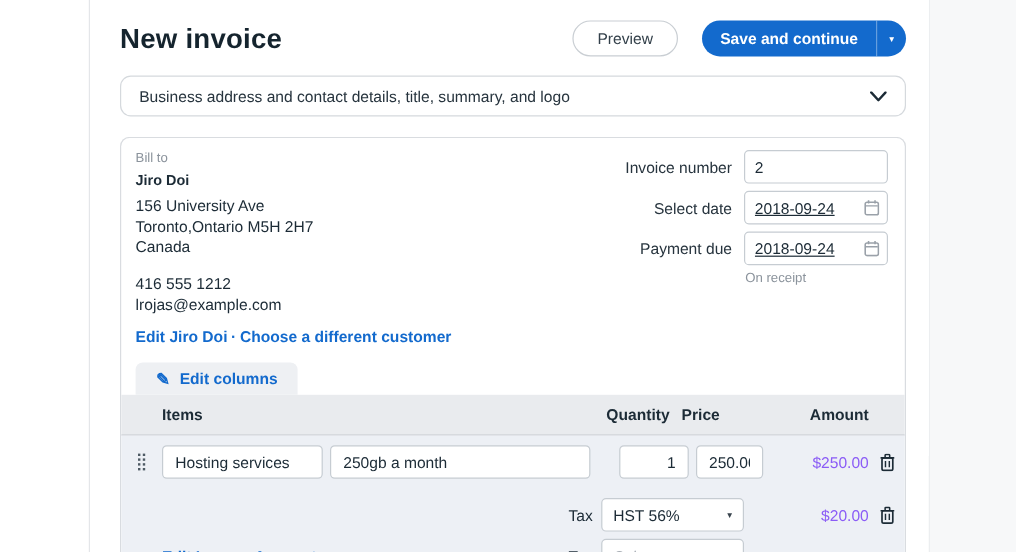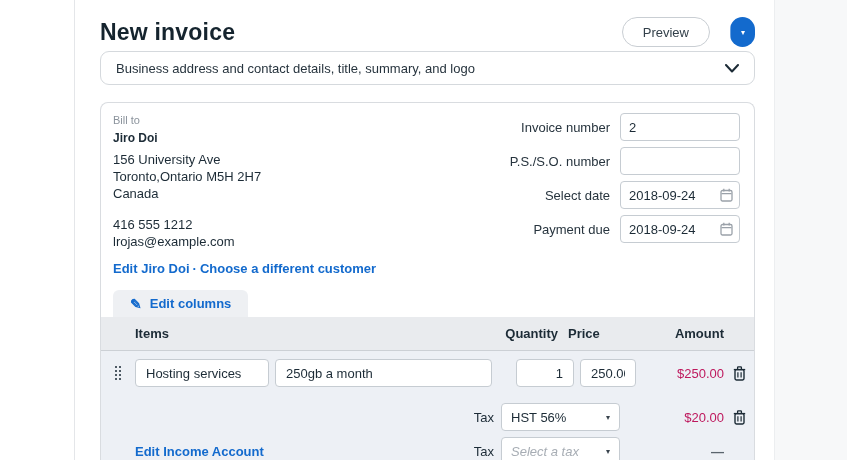--- a/index.html
+++ b/index.html
@@ -20,42 +20,42 @@
   
   .page-header { display:flex; align-items:center; justify-content:space-between; padding-top:16px; height:48px; }
   .page-title { font-size:23px; font-weight:bold; letter-spacing:.2px; color:#15242e; }
   .header-actions { display:flex; align-items:center; gap:20px; }
   .btn-preview { height:30px; padding:0 20px; background:#fff; border:1px solid #c9ced3; border-radius:16px; font-size:13px; color:#33404a; font-family:inherit; cursor:pointer; }
   .btn-save { display:flex; height:30px; border-radius:16px; background:#136acd; color:#fff; overflow:hidden; cursor:pointer; }
   .btn-save-main { display:flex; align-items:center; padding:0 15px; font-weight:bold; font-size:13px; }
   .btn-save-caret { width:25px; display:flex; align-items:center; justify-content:center; border-left:1px solid rgba(255,255,255,.35); font-size:8px; }
 
   
-  .collapse-bar { margin-top:3px; height:34px; border:1px solid #d5d9dd; border-radius:9px; display:flex; align-items:center; justify-content:space-between; padding:0 15px; background:#fff; cursor:pointer; }
+  .collapse-bar { margin-top:15px; height:34px; border:1px solid #d5d9dd; border-radius:9px; display:flex; align-items:center; justify-content:space-between; padding:0 15px; background:#fff; cursor:pointer; }
   .collapse-label { font-size:13px; color:#27343e; }
 
   
   .card { margin-top:17px; border:1px solid #d9dce0; border-bottom:none; border-radius:8px 8px 0 0; height:400px; background:#fff; overflow:hidden; }
   .card-top { display:flex; justify-content:space-between; padding:9px 14px 0 12px; }
 
   .bill-to { line-height:17px; }
   .bill-label { font-size:11px; color:#8b939c; }
   .bill-name { font-weight:bold; font-size:12px; margin:1px 0 4px; }
   .bill-line { font-size:13px; }
   .bill-contact { margin-top:14px; }
   .bill-links { margin-top:10px; font-weight:bold; color:#136acd; font-size:13px; }
   .bill-links a { color:#136acd; text-decoration:none; cursor:pointer; }
   .dot-sep { margin:0 3px; }
 
   .fields { width:262px; padding-top:1px; }
   .field-row { display:flex; align-items:center; margin-bottom:6px; }
   .field-label { flex:1; text-align:right; padding-right:10px; font-size:13px; color:#27343e; white-space:nowrap; }
   .input-wrap { position:relative; width:120px; }
   .text-input { width:120px; height:28px; border:1px solid #c6ccd2; border-radius:4px; padding:0 8px; font-size:13px; font-family:inherit; color:#1c2b36; background:#fff; }
-  .date .text-input { padding-right:26px; }
+  .date .text-input { padding-right:26px;text-decoration:underline; }
   .cal-icon { position:absolute; right:7px; top:7px; pointer-events:none; }
   .field-note { width:120px; font-size:11px; color:#8b939c; padding-left:1px; margin-top:-1px; }
 
   
   .tab-row { margin-top:13px; padding-left:12px; }
   .tab { display:inline-flex; align-items:center; gap:8px; height:27px; padding:0 17px; background:#eef0f3; border-radius:6px 6px 0 0; color:#136acd; font-weight:bold; font-size:13px; cursor:pointer; }
   .pencil { font-size:14px; line-height:1; }
 
   
   .thead { height:34px; background:#e9ebee; border-bottom:1px solid #ccd0d5; display:flex; align-items:center; font-weight:bold; font-size:13px; color:#1c2b36; }
@@ -65,21 +65,21 @@
   .col-item   { width:134px; margin-right:6px; }
   .col-desc   { flex:1; margin-right:8px; }
   .col-qty    { width:58px; margin-right:6px; }
   .col-price  { width:56px; }
   .col-amount { width:104px; text-align:right; }
   .col-trash  { width:30px; display:flex; justify-content:center; align-items:center; }
 
   .item-row { display:flex; align-items:center; }
   .row-input { width:100%; height:28px; border:1px solid #c6ccd2; border-radius:4px; padding:0 10px; font-size:13px; font-family:inherit; color:#1c2b36; background:#fff; }
   .num { text-align:right;margin-left:16px; }
-  .amount-text { font-size:13px; color:#be185d; }
+  .amount-text { font-size:13px; color:#8b5cf6; }
 
   .drag-dots { display:grid; grid-template-columns:repeat(2,2px); grid-auto-rows:2px; gap:2px; cursor:grab; }
   .drag-dots i { background:#4e5a64; }
 
   .tax-row { display:flex; align-items:center; margin-top:16px; }
   .tax-row.second { margin-top:6px; }
   .tax-spacer { flex:1; padding-left:34px; display:flex; align-items:center; }
   .income-link { color:#136acd; font-weight:bold; font-size:13px; text-decoration:none; cursor:pointer; }
   .tax-label { padding-right:7px; font-size:13px; }
   .select { width:119px; height:28px; background:#fff; border:1px solid #c6ccd2; border-radius:4px; display:flex; align-items:center; justify-content:space-between; padding:0 9px; cursor:pointer; }
@@ -98,20 +98,21 @@
 <div class="right-rail"></div>
 
 <div class="main">
   <div class="content">
 
     <div class="page-header">
       <h1 class="page-title">New invoice</h1>
       <div class="header-actions">
         <button class="btn-preview">Preview</button>
         <div class="btn-save">
+          <span class="btn-save-main">Save and continue</span>
           <span class="btn-save-caret">
               <span>▾</span>
             </span>
         </div>
       </div>
     </div>
 
     <div class="collapse-bar">
       <span class="collapse-label">Business address and contact details, title, summary, and logo</span>
       <span>
@@ -138,24 +139,20 @@
             <a>Edit Jiro Doi</a><span class="dot-sep">·</span><a>Choose a different customer</a>
           </div>
         </div>
 
         <div class="fields">
           <div class="field-row">
             <label class="field-label">Invoice number</label>
             <span class="input-wrap"><input class="text-input" value="2" style=""></span>
           </div>
           <div class="field-row">
-            <label class="field-label">P.S./S.O. number</label>
-            <span class="input-wrap"><input class="text-input" value="" style=""></span>
-          </div>
-          <div class="field-row">
             <label class="field-label">Select date</label>
             <span class="input-wrap date">
               <input class="text-input" value="2018-09-24" style="">
               <span class="cal-icon">
                 <svg width="13" height="14" viewBox="0 0 13 14">
                     <rect x="1" y="2.5" width="11" height="10.5" rx="1.5" fill="none" stroke="#9aa1a9" stroke-width="1.3"></rect>
                     <line x1="3.8" y1="0.8" x2="3.8" y2="3.6" stroke="#9aa1a9" stroke-width="1.3"></line>
                     <line x1="9.2" y1="0.8" x2="9.2" y2="3.6" stroke="#9aa1a9" stroke-width="1.3"></line>
                     <line x1="1.5" y1="5.6" x2="11.5" y2="5.6" stroke="#9aa1a9" stroke-width="1.1"></line>
                   </svg>
@@ -168,20 +165,24 @@
               <input class="text-input" value="2018-09-24" style="">
               <span class="cal-icon">
                 <svg width="13" height="14" viewBox="0 0 13 14">
                     <rect x="1" y="2.5" width="11" height="10.5" rx="1.5" fill="none" stroke="#9aa1a9" stroke-width="1.3"></rect>
                     <line x1="3.8" y1="0.8" x2="3.8" y2="3.6" stroke="#9aa1a9" stroke-width="1.3"></line>
                     <line x1="9.2" y1="0.8" x2="9.2" y2="3.6" stroke="#9aa1a9" stroke-width="1.3"></line>
                     <line x1="1.5" y1="5.6" x2="11.5" y2="5.6" stroke="#9aa1a9" stroke-width="1.1"></line>
                   </svg>
               </span>
             </span>
+          </div>
+          <div class="field-row">
+            <span class="field-label"></span>
+            <span class="field-note">On receipt</span>
           </div>
         </div>
       </div>
 
       <div class="tab-row">
         <div class="tab">
           <span class="pencil">✎</span>
           <span>Edit columns</span>
         </div>
       </div>

